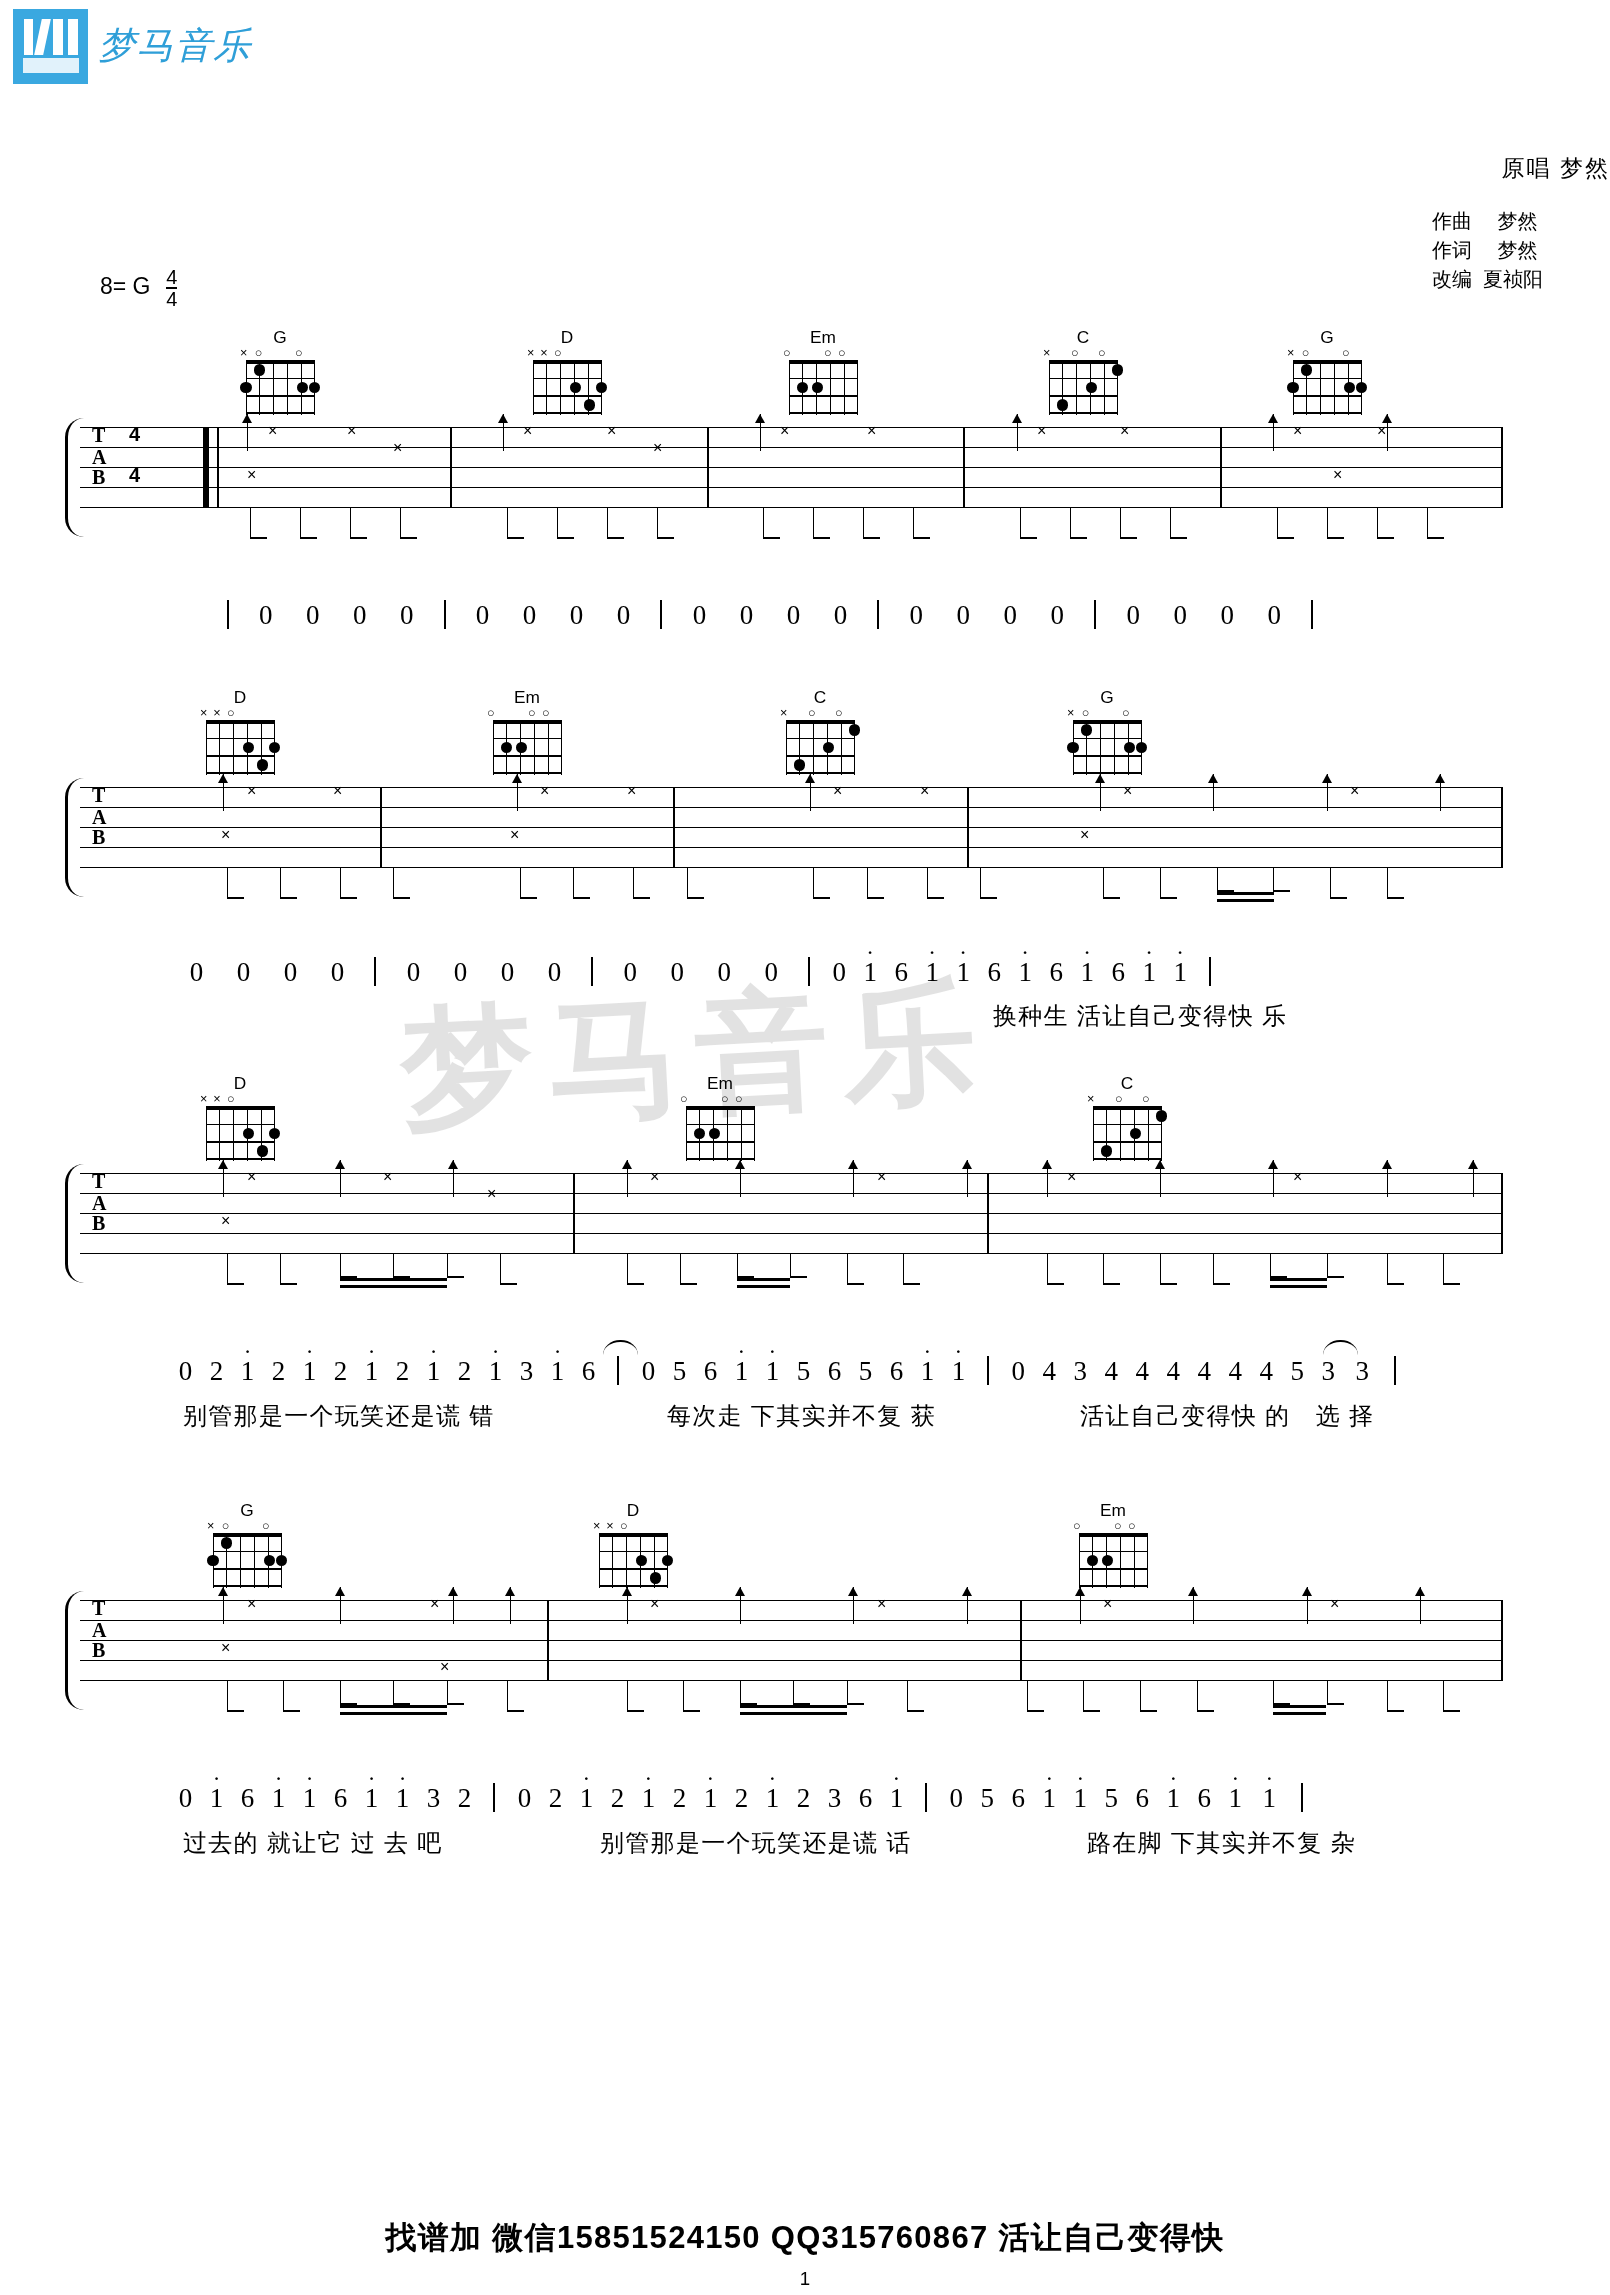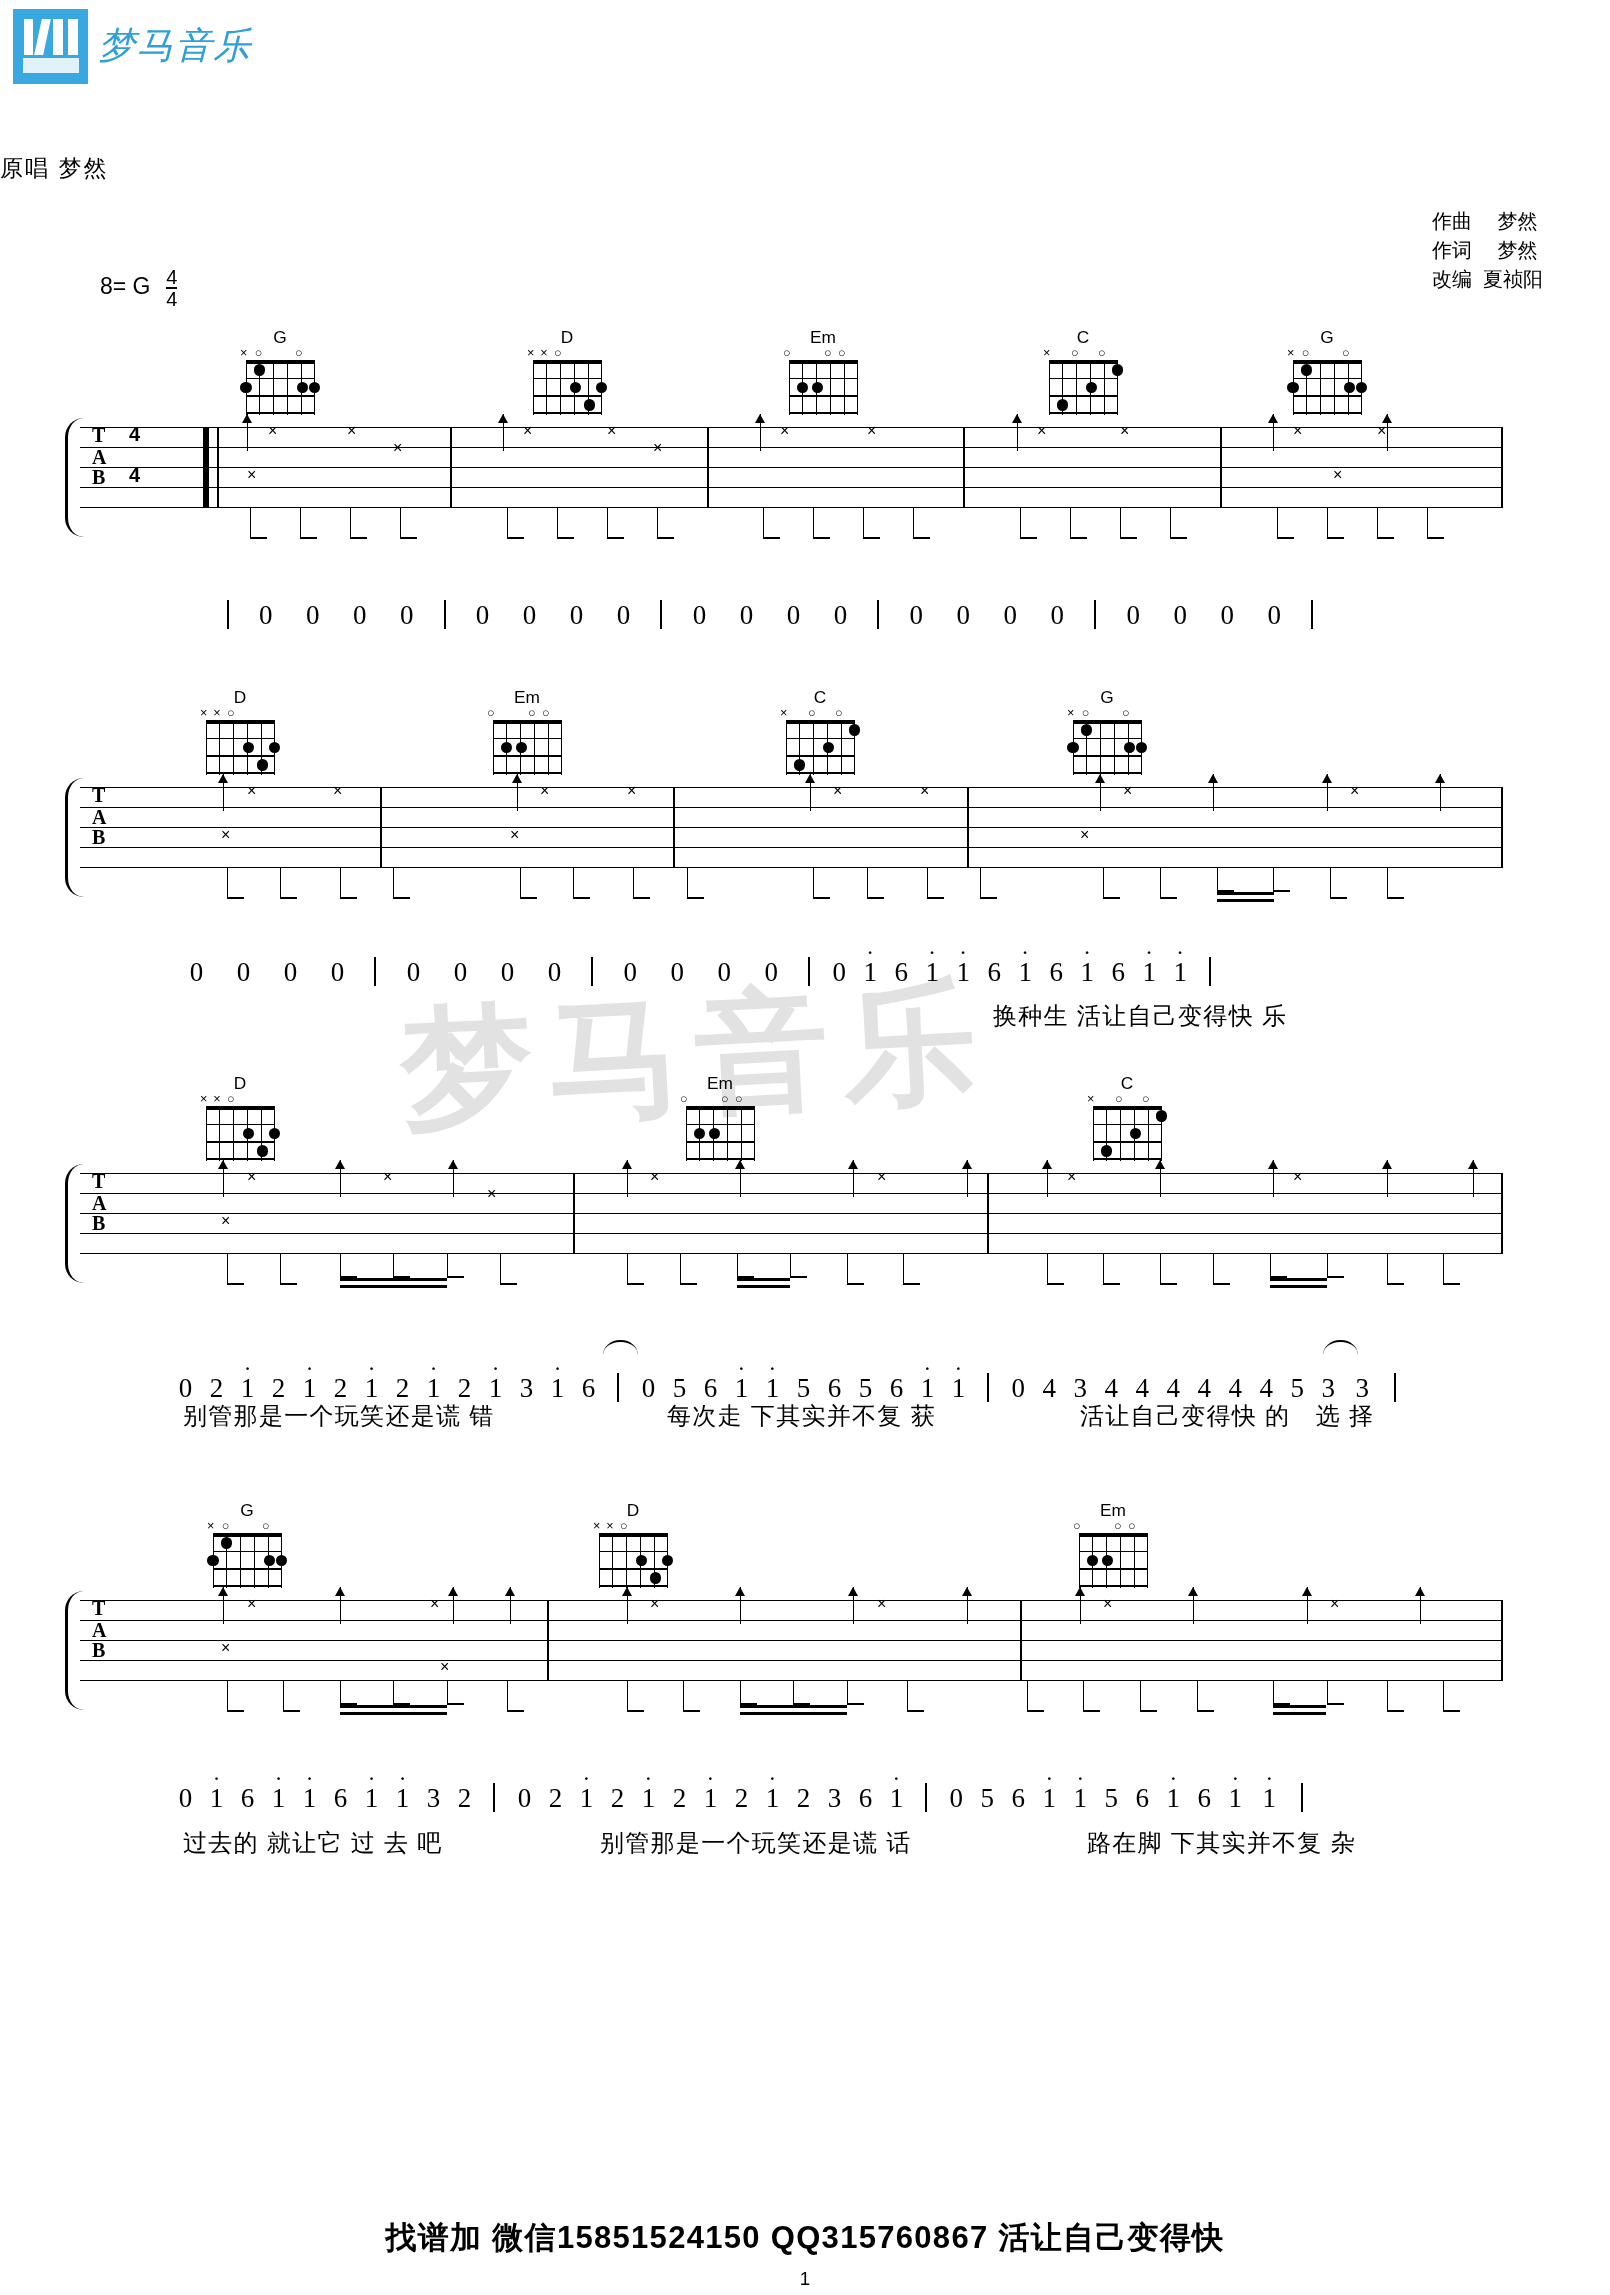--- a/index.html
+++ b/index.html
@@ -18,21 +18,21 @@
   .logo-mark { position:absolute; left:0; top:0; width:75px; height:75px; background:#3aa8e0; }
   .logo-mark .m1 { position:absolute; left:10.7px; top:9.3px; width:9.3px; height:36px; background:#fff; }
   .logo-mark .m2 { position:absolute; left:25px; top:9.3px; width:9.3px; height:36px; background:#fff; transform:skewX(-12deg); }
   .logo-mark .m3 { position:absolute; left:40px; top:9.3px; width:9.3px; height:36px; background:#fff; }
   .logo-mark .m4 { position:absolute; left:55px; top:9.3px; width:9.3px; height:36px; background:#fff; }
   .logo-mark .mb { position:absolute; left:9.3px; top:49px; width:56px; height:14.7px; background:#ffffff; opacity:.85; }
   .logo-text { position:absolute; left:85px; top:12px; font-family:"DejaVu Serif", serif; font-size:37px; color:#2f9fd8; font-style:italic; letter-spacing:1.3px; }
 
   
   .title { position:absolute; left:0; right:0; top:85px; text-align:center; font-size:36px; font-weight:bold; letter-spacing:2.7px; }
-  .subtitle { position:absolute; left:0; right:0; top:153px; text-align:left; font-size:23px; letter-spacing:2px; }
+  .subtitle { position:absolute; left:0; right:0; top:153px; text-align:right; font-size:23px; letter-spacing:2px; }
 
   .credits { position:absolute; right:67px; top:207px; text-align:left; font-size:20px; line-height:1.45; }
   .credits div { white-space:pre; }
 
   .keysig { position:absolute; left:100px; top:267px; font-size:23px; }
   .keysig .frac { display:inline-block; vertical-align:middle; text-align:center; margin-left:9.3px; line-height:1; }
   .keysig .frac .num { display:block; font-size:20px; }
   .keysig .frac .den { display:block; font-size:20px; border-top:2px solid #000; }
 
   
@@ -625,21 +625,21 @@
       <div class="stem" style="left:1080px;"></div>
         <div class="stem" style="left:1133px;"></div>
       <div class="stem" style="left:1190px; height:24px;"></div>
         <div class="stem" style="left:1247px; height:24px;"></div>
       <div class="beam" style="left:1190px; top:24px; width:57px;"></div>
       <div class="beam" style="left:1190px; top:31px; width:57px;"></div>
       <div class="stem" style="left:1307px;"></div>
         <div class="stem" style="left:1363px;"></div>
     </div>
 
-    <div class="numrow" style="left:170px; top:283px;margin-top:17px;">
+    <div class="numrow" style="left:170px; top:283px;">
       <span class="n" style="width:31px;">0</span><span class="n" style="width:31px;">2</span><span class="n dot-hi" style="width:31px;">1</span><span class="n" style="width:31px;">2</span><span class="n dot-hi" style="width:31px;">1</span><span class="n" style="width:31px;">2</span><span class="n dot-hi" style="width:31px;">1</span><span class="n" style="width:31px;">2</span><span class="n dot-hi" style="width:31px;">1</span><span class="n" style="width:31px;">2</span><span class="n dot-hi" style="width:31px;">1</span><span class="n" style="width:31px;">3</span><span class="n dot-hi" style="width:31px;">1</span><span class="n" style="width:31px;">6</span>
       <span class="bar-sep"></span>
       <span class="n" style="width:31px;">0</span><span class="n" style="width:31px;">5</span><span class="n" style="width:31px;">6</span><span class="n dot-hi" style="width:31px;">1</span><span class="n dot-hi" style="width:31px;">1</span><span class="n" style="width:31px;">5</span><span class="n" style="width:31px;">6</span><span class="n" style="width:31px;">5</span><span class="n" style="width:31px;">6</span><span class="n dot-hi" style="width:31px;">1</span><span class="n dot-hi" style="width:31px;">1</span>
       <span class="bar-sep"></span>
       <span class="n" style="width:31px;">0</span><span class="n" style="width:31px;">4</span><span class="n" style="width:31px;">3</span><span class="n" style="width:31px;">4</span><span class="n" style="width:31px;">4</span><span class="n" style="width:31px;">4</span><span class="n" style="width:31px;">4</span><span class="n" style="width:31px;">4</span><span class="n" style="width:31px;">4</span><span class="n" style="width:31px;">5</span><span class="n" style="width:31px;">3</span><span class="n" style="width:37px;">3</span>
       <span class="bar-sep"></span>
     </div>
     <div class="slur" style="left:603px; top:267px;"></div>
     <div class="slur" style="left:1323px; top:267px;"></div>
 

